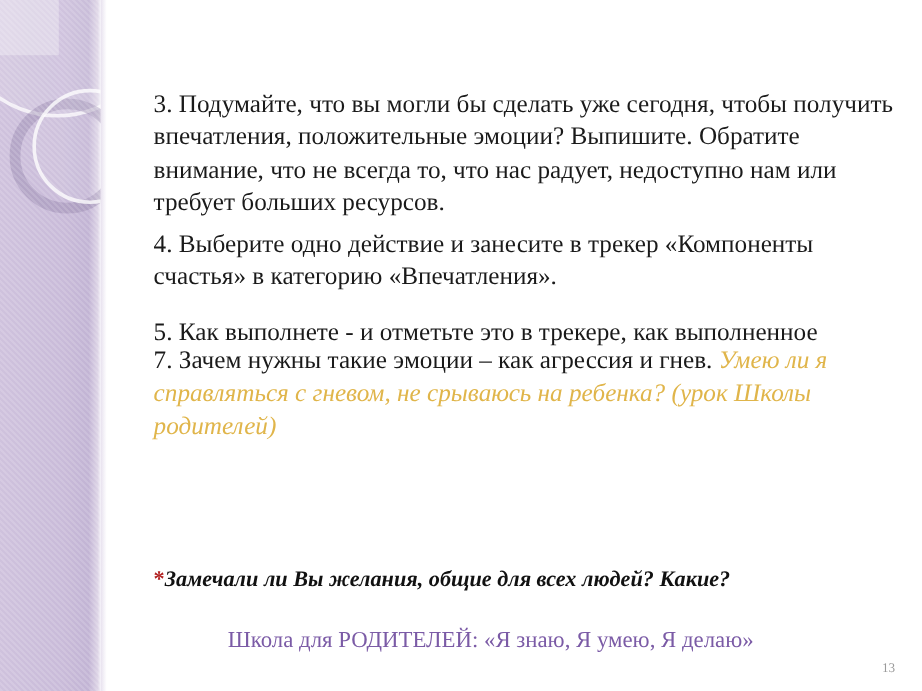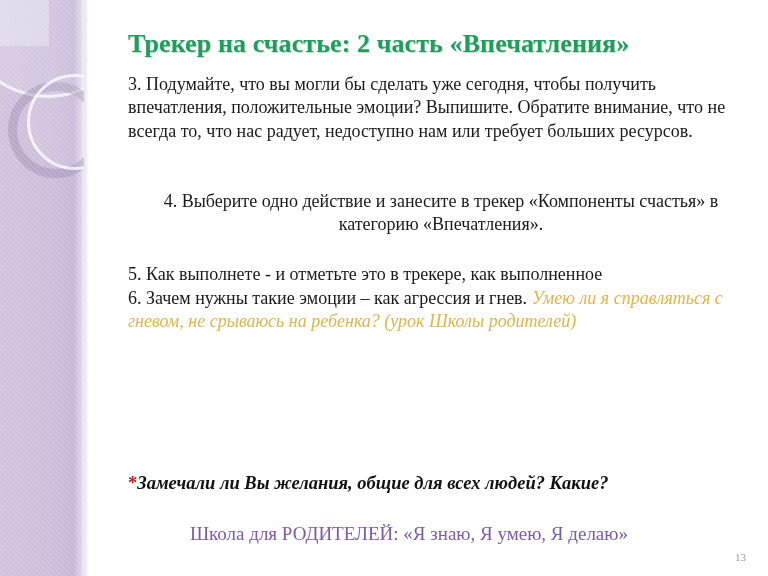--- a/index.html
+++ b/index.html
@@ -123,27 +123,27 @@
     color: #1f9d5c;
     letter-spacing: 0.1px;
     text-shadow: 1px 1px 1px rgba(120,170,140,0.45);
     white-space: nowrap;
   }
 
   .body-block {
     position: absolute;
     left: 0;
     width: 626px;
-    font-size: 18px;
+    font-size: 21px;
     line-height: 1.30;
     color: #1a1a1a;
   }
 
   .p3  { top: 73px; }
-  .p4  { top: 190px; text-align: center; }
+  .p4  { top: 190px; }
   .p5  { top: 251px; margin-top: 12px; }
   .p6  { top: 287px; }
 
   .accent-gold { color: #e0b54a; font-style: italic; }
 
   .italic-block {
     position: absolute;
     left: 0;
     width: 626px;
     font-size: 18.5px;
@@ -188,30 +188,29 @@
     <div class="ring ring-a"></div>
     <div class="ring ring-b"></div>
     <div class="disc-b"></div>
     <div class="ring ring-c"></div>
     <div class="deco-corner"></div>
   </div>
   <div class="deco-edge"></div>
 
   <div class="content">
 
-    <div class="slide-title">Трекер на счастье: 2 часть «Впечатления»</div>
 
     <div class="body-block p3">3. Подумайте, что вы могли бы сделать уже сегодня, чтобы получить впечатления, положительные эмоции? Выпишите. Обратите внимание,  что не всегда то, что нас радует, недоступно нам или требует больших ресурсов.</div>
 
     <div class="body-block p4">4. Выберите одно действие и занесите в трекер «Компоненты счастья» в категорию «Впечатления».</div>
 
     <div class="body-block p5">5. Как выполнете  - и отметьте это в трекере, как выполненное</div>
 
     <div class="body-block p6">
-      <span>6. Зачем нужны такие эмоции – как агрессия и гнев. </span><span class="accent-gold">Умею ли я справляться с гневом, не срываюсь на ребенка? (урок Школы родителей)</span>
+      <span>7. Зачем нужны такие эмоции – как агрессия и гнев. </span><span class="accent-gold">Умею ли я справляться с гневом, не срываюсь на ребенка? (урок Школы родителей)</span>
     </div>
 
 
     <div class="italic-block ital-2">
       <span class="star">*</span><span>Замечали ли Вы желания, общие для всех людей? Какие?</span>
     </div>
 
   </div>
 
   <div class="footer-line">Школа для РОДИТЕЛЕЙ: «Я знаю, Я умею, Я делаю»</div>

